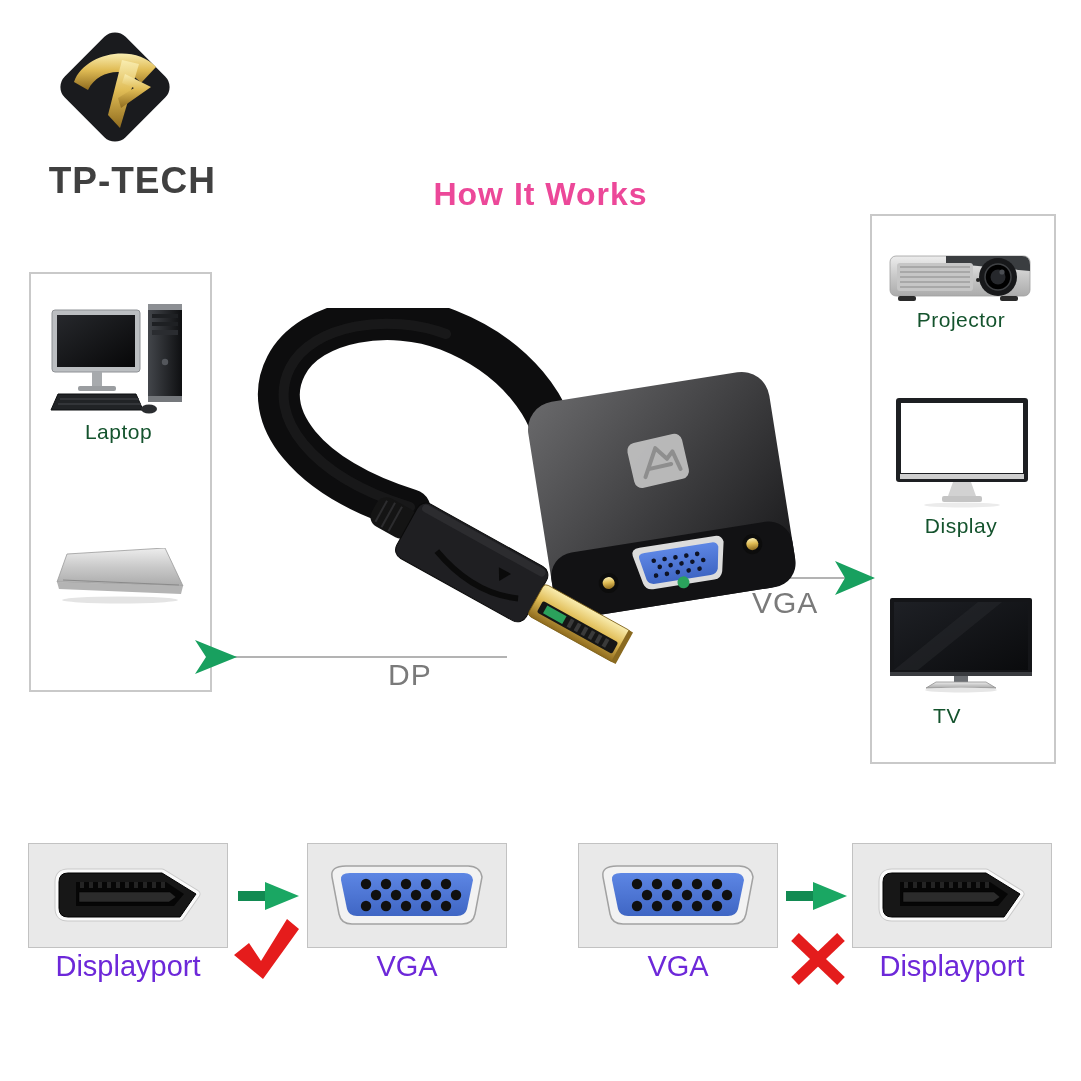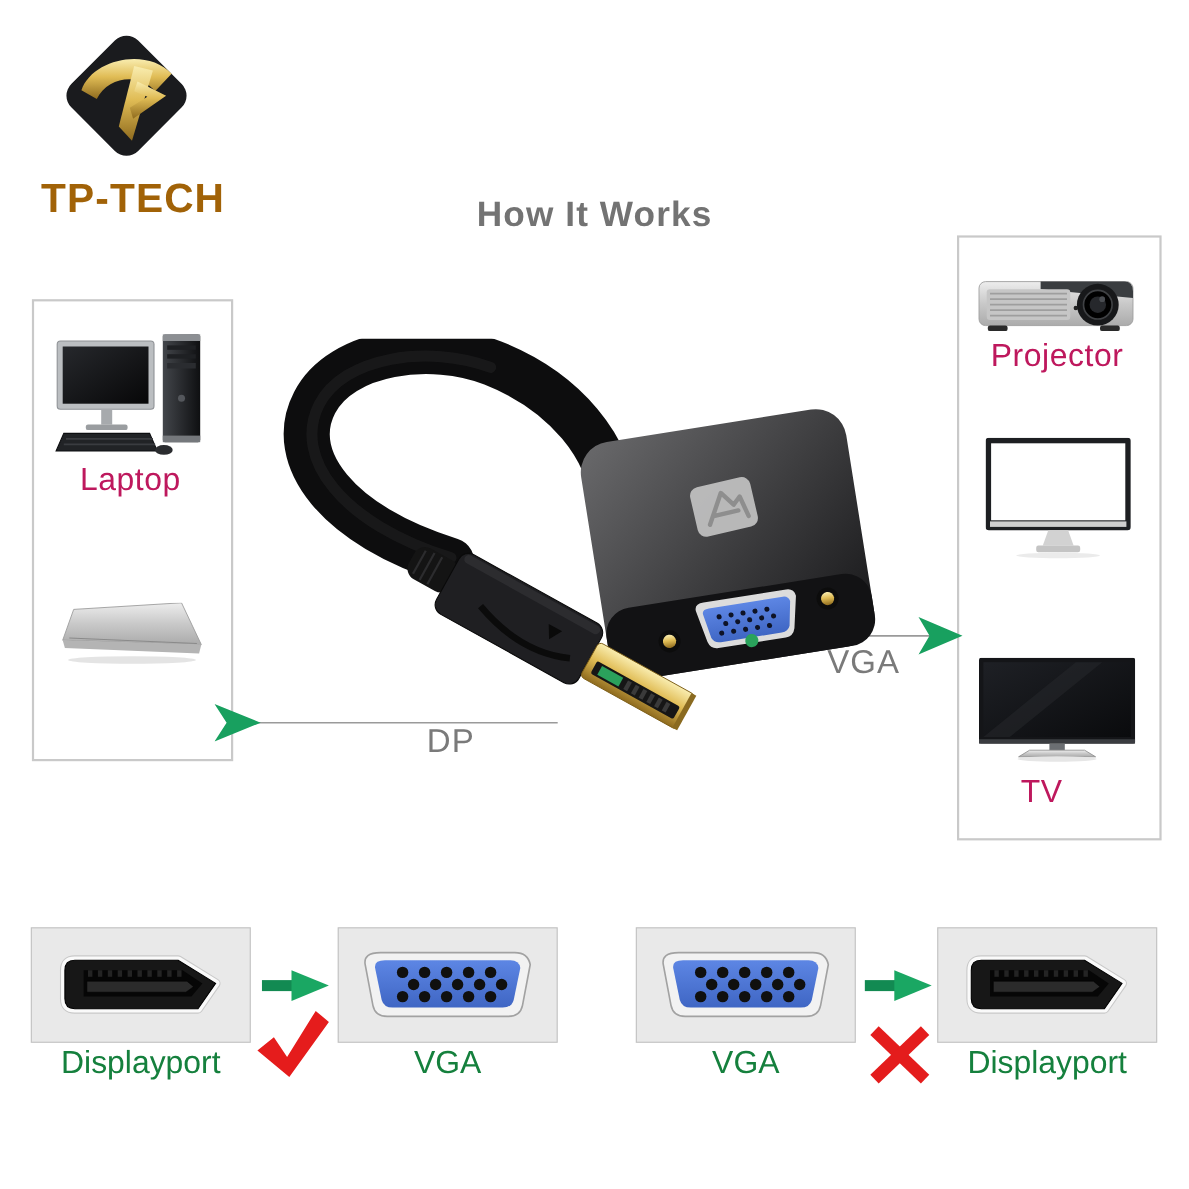--- a/index.html
+++ b/index.html
@@ -1,28 +1,28 @@
 <!DOCTYPE html>
 <html><head>
 <meta charset="utf-8">
 <style>
   html,body{margin:0;padding:0;background:#fff;}
   .canvas{position:relative;width:1081px;height:1081px;background:#ffffff;overflow:hidden;
           font-family:"Liberation Sans","DejaVu Sans",sans-serif;}
   .abs{position:absolute;}
-  .brand-text{position:absolute;left:26px;top:160px;width:190px;text-align:center;
-              font-size:37px;font-weight:800;letter-spacing:1px;color:#a16207;}
+  .brand-text{position:absolute;left:26px;top:160px;width:190px;text-align:right;
+              font-size:37px;font-weight:800;letter-spacing:1px;color:#404040;}
   .page-title{position:absolute;left:0;right:0;top:176px;text-align:center;
-              font-size:32px;font-weight:600;letter-spacing:1px;color:#737373;}
+              font-size:32px;font-weight:600;letter-spacing:1px;color:#ec4899;}
   .panel{position:absolute;background:#fff;border:2px solid #C9C9C9;}
-  .device-label{position:absolute;font-size:29px;color:#be185d;text-align:center;letter-spacing:0.5px;}
+  .device-label{position:absolute;font-size:21px;color:#14532d;text-align:center;letter-spacing:0.5px;}
   .port-label{position:absolute;font-size:30px;color:#7A7A7A;letter-spacing:1px;}
   .conn-box{position:absolute;width:200px;height:105px;background:#E9E9E9;border:1px solid #C2C2C2;
             box-sizing:border-box;display:flex;align-items:center;justify-content:center;}
-  .conn-label{position:absolute;top:950px;width:200px;text-align:center;font-size:29px;color:#15803d;}
+  .conn-label{position:absolute;top:950px;width:200px;text-align:center;font-size:29px;color:#6d28d9;}
 </style>
 </head>
 <body>
 
 <div class="canvas">
 
   <svg width="0" height="0" style="position:absolute" aria-hidden="true">
     <defs>
       <linearGradient id="goldGrad" x1="0" y1="0" x2="0" y2="1">
         <stop offset="0" stop-color="#F9EDB0"></stop>
@@ -122,20 +122,21 @@
   <div class="device-label" style="left:870px;top:308px;width:182px">Projector</div>
 
   <svg class="abs" style="left:896px;top:398px" width="132" height="112" viewBox="0 0 132 112">
     <rect x="0" y="0" width="132" height="84" rx="3" fill="#1D1F22"></rect>
     <rect x="5" y="5" width="122" height="70" fill="#FFFFFF"></rect>
     <rect x="4" y="76" width="124" height="5" fill="#CFCFCF"></rect>
     <polygon points="57,84 75,84 80,98 52,98" fill="#D2D2D2"></polygon>
     <rect x="46" y="98" width="40" height="6" rx="2" fill="#C4C4C4"></rect>
     <ellipse cx="66" cy="107" rx="38" ry="2.5" fill="#EBEBEB"></ellipse>
   </svg>
+  <div class="device-label" style="left:870px;top:514px;width:182px">Display</div>
 
   <svg class="abs" style="left:890px;top:598px" width="142" height="96" viewBox="0 0 142 96">
     <rect x="0" y="0" width="142" height="78" rx="2" fill="#141518"></rect>
     <rect x="4" y="4" width="134" height="68" fill="url(#tvGrad)"></rect>
     <polygon points="4,72 88,4 112,4 28,72" fill="#26282C" opacity="0.55"></polygon>
     <rect x="0" y="74" width="142" height="4" fill="#3A3C40"></rect>
     <rect x="64" y="78" width="14" height="6" fill="#6B6E72"></rect>
     <polygon points="36,90 106,90 96,84 46,84" fill="url(#silverGrad)" stroke="#8F8F8F" stroke-width="0.8"></polygon>
     <ellipse cx="71" cy="92" rx="36" ry="2.5" fill="#E6E6E6"></ellipse>
   </svg>

